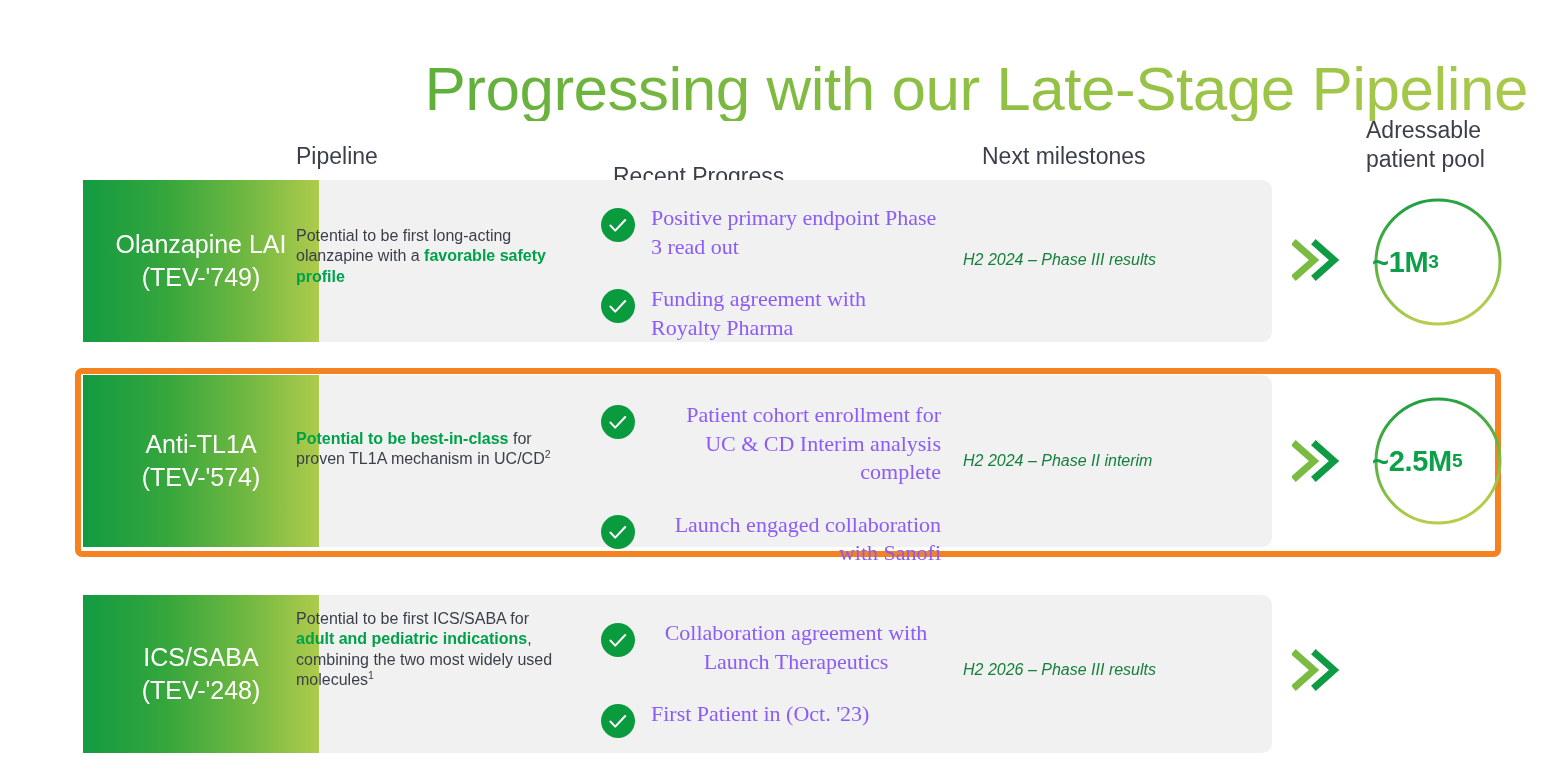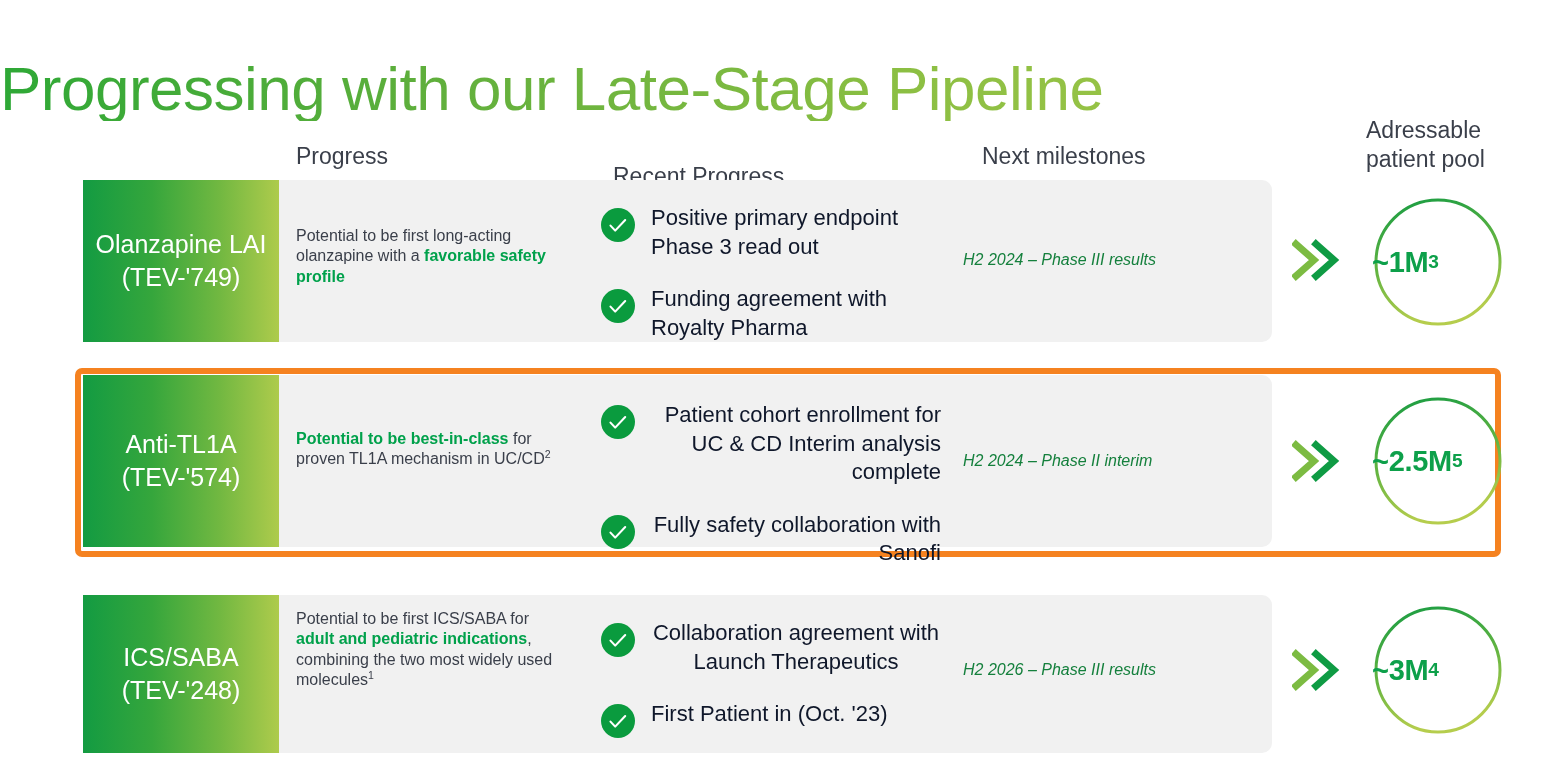--- a/index.html
+++ b/index.html
@@ -14,31 +14,32 @@
     font-family: "Liberation Sans", sans-serif;
     overflow: hidden;
   }
 
   
   .slide-title {
     position: absolute;
     top: 14px;
     left: 0;
     width: 1516px;
-    text-align: left;
+    text-align: right;
     font-size: 62px;
     font-weight: 400;
     letter-spacing: -0.5px;
     line-height: 1.05;
     background: linear-gradient(90deg, #2EA836 0%, #5FAF3C 28%, #8CBF43 60%, #A9C94B 100%);
     -webkit-background-clip: text;
     background-clip: text;
     color: transparent;
     -webkit-text-fill-color: transparent;
     white-space: nowrap;
+    padding-left: 12px;
   }
 
   
   .col-headers {
     position: absolute;
     top: 112px;
     left: 0;
     width: 1548px;
     height: 64px;
   }
@@ -83,21 +84,21 @@
     top: 0;
     height: 100%;
     background: #F1F1F1;
     border-radius: 0 10px 10px 0;
   }
 
   .drug-block {
     position: absolute;
     left: 83px;
     top: 0;
-    width: 196px;
+    width: 236px;
     height: 100%;
     background: linear-gradient(90deg, #139B42 0%, #35A63C 35%, #72B841 70%, #AECB4C 100%);
     display: flex;
     flex-direction: column;
     align-items: center;
     justify-content: center;
     border-radius: 0;
   }
   .drug-name, .drug-code {
     color: #ffffff;
@@ -146,24 +147,25 @@
     width: 34px;
     height: 34px;
     border-radius: 50%;
     background: #0A9B3E;
     margin-right: 16px;
     position: relative;
     top: 10px;
   }
   .check-icon svg { display: block; }
   .progress-text {
-    color: #0f172a;
+    color: #8b5cf6;
     font-size: 22px;
     line-height: 1.3;
     padding-top: 6px;
+    font-family: Liberation Serif, serif;
   }
 
   
   .milestone {
     position: absolute;
     left: 963px;
     width: 300px;
     color: #15803d;
     font-size: 16px;
     line-height: 1.3;
@@ -198,21 +200,21 @@
     font-weight: bold;
     letter-spacing: -0.3px;
   }
 </style>
 </head>
 <body>
 
 <h1 class="slide-title">Progressing with our Late-Stage Pipeline</h1>
 
 <div class="col-headers">
-  <div class="col-head ch-ambition">Progress</div>
+  <div class="col-head ch-ambition">Pipeline</div>
   <div class="col-head ch-progress">Recent Progress</div>
   <div class="col-head ch-milestone">Next milestones</div>
   <div class="col-head ch-pool">
     <div>Adressable</div>
     <div>patient pool</div>
   </div>
 </div>
 
 <div class="row-highlight"></div>
 
@@ -292,21 +294,21 @@
           </svg>
       </span>
       <span class="progress-text">Patient cohort enrollment for UC &amp; CD Interim analysis complete</span>
     </div>
     <div class="progress-item">
       <span class="check-icon">
         <svg width="34" height="34" viewBox="0 0 34 34">
             <path d="M9.5 17.6l4.7 5 10-10.6" fill="none" stroke="#ffffff" stroke-width="2.1" stroke-linecap="round" stroke-linejoin="round"></path>
           </svg>
       </span>
-      <span class="progress-text">Fully safety collaboration with Sanofi</span>
+      <span class="progress-text">Launch engaged collaboration with Sanofi</span>
     </div>
   </div>
 
   <div class="milestone" style="top:76px">H2 2024 – Phase II interim</div>
 
   <span class="chevron" style="top:64px">
     <svg width="52" height="44" viewBox="0 0 52 44">
       <path d="M4 6 L22 22 L4 38" fill="none" stroke="#7CBB42" stroke-width="7" stroke-linecap="square" stroke-linejoin="miter"></path>
       <path d="M24 6 L42 22 L24 38" fill="none" stroke="#0F9B44" stroke-width="7" stroke-linecap="square" stroke-linejoin="miter"></path>
     </svg>
@@ -362,29 +364,13 @@
 
   <div class="milestone" style="top:65px">H2 2026 – Phase III results</div>
 
   <span class="chevron" style="top:53px">
     <svg width="52" height="44" viewBox="0 0 52 44">
       <path d="M4 6 L22 22 L4 38" fill="none" stroke="#7CBB42" stroke-width="7" stroke-linecap="square" stroke-linejoin="miter"></path>
       <path d="M24 6 L42 22 L24 38" fill="none" stroke="#0F9B44" stroke-width="7" stroke-linecap="square" stroke-linejoin="miter"></path>
     </svg>
   </span>
 
-  <span class="pool-circle" style="top:9px">
-    <svg width="132" height="132" viewBox="0 0 132 132">
-      <defs>
-          <linearGradient id="g3" x1="0" y1="0" x2="0.25" y2="1">
-        <stop offset="0%" stop-color="#159B43"></stop>
-            <stop offset="55%" stop-color="#63B441"></stop>
-            <stop offset="100%" stop-color="#B5CD4D"></stop>
-      </linearGradient>
-        </defs>
-      <circle cx="66" cy="66" r="62" fill="none" stroke="url(#g3)" stroke-width="3"></circle>
-    </svg>
-    <span class="pool-label">
-      <span>~3M</span>
-        <sup>4</sup>
-    </span>
-  </span>
 </div>
 
 </body></html>

